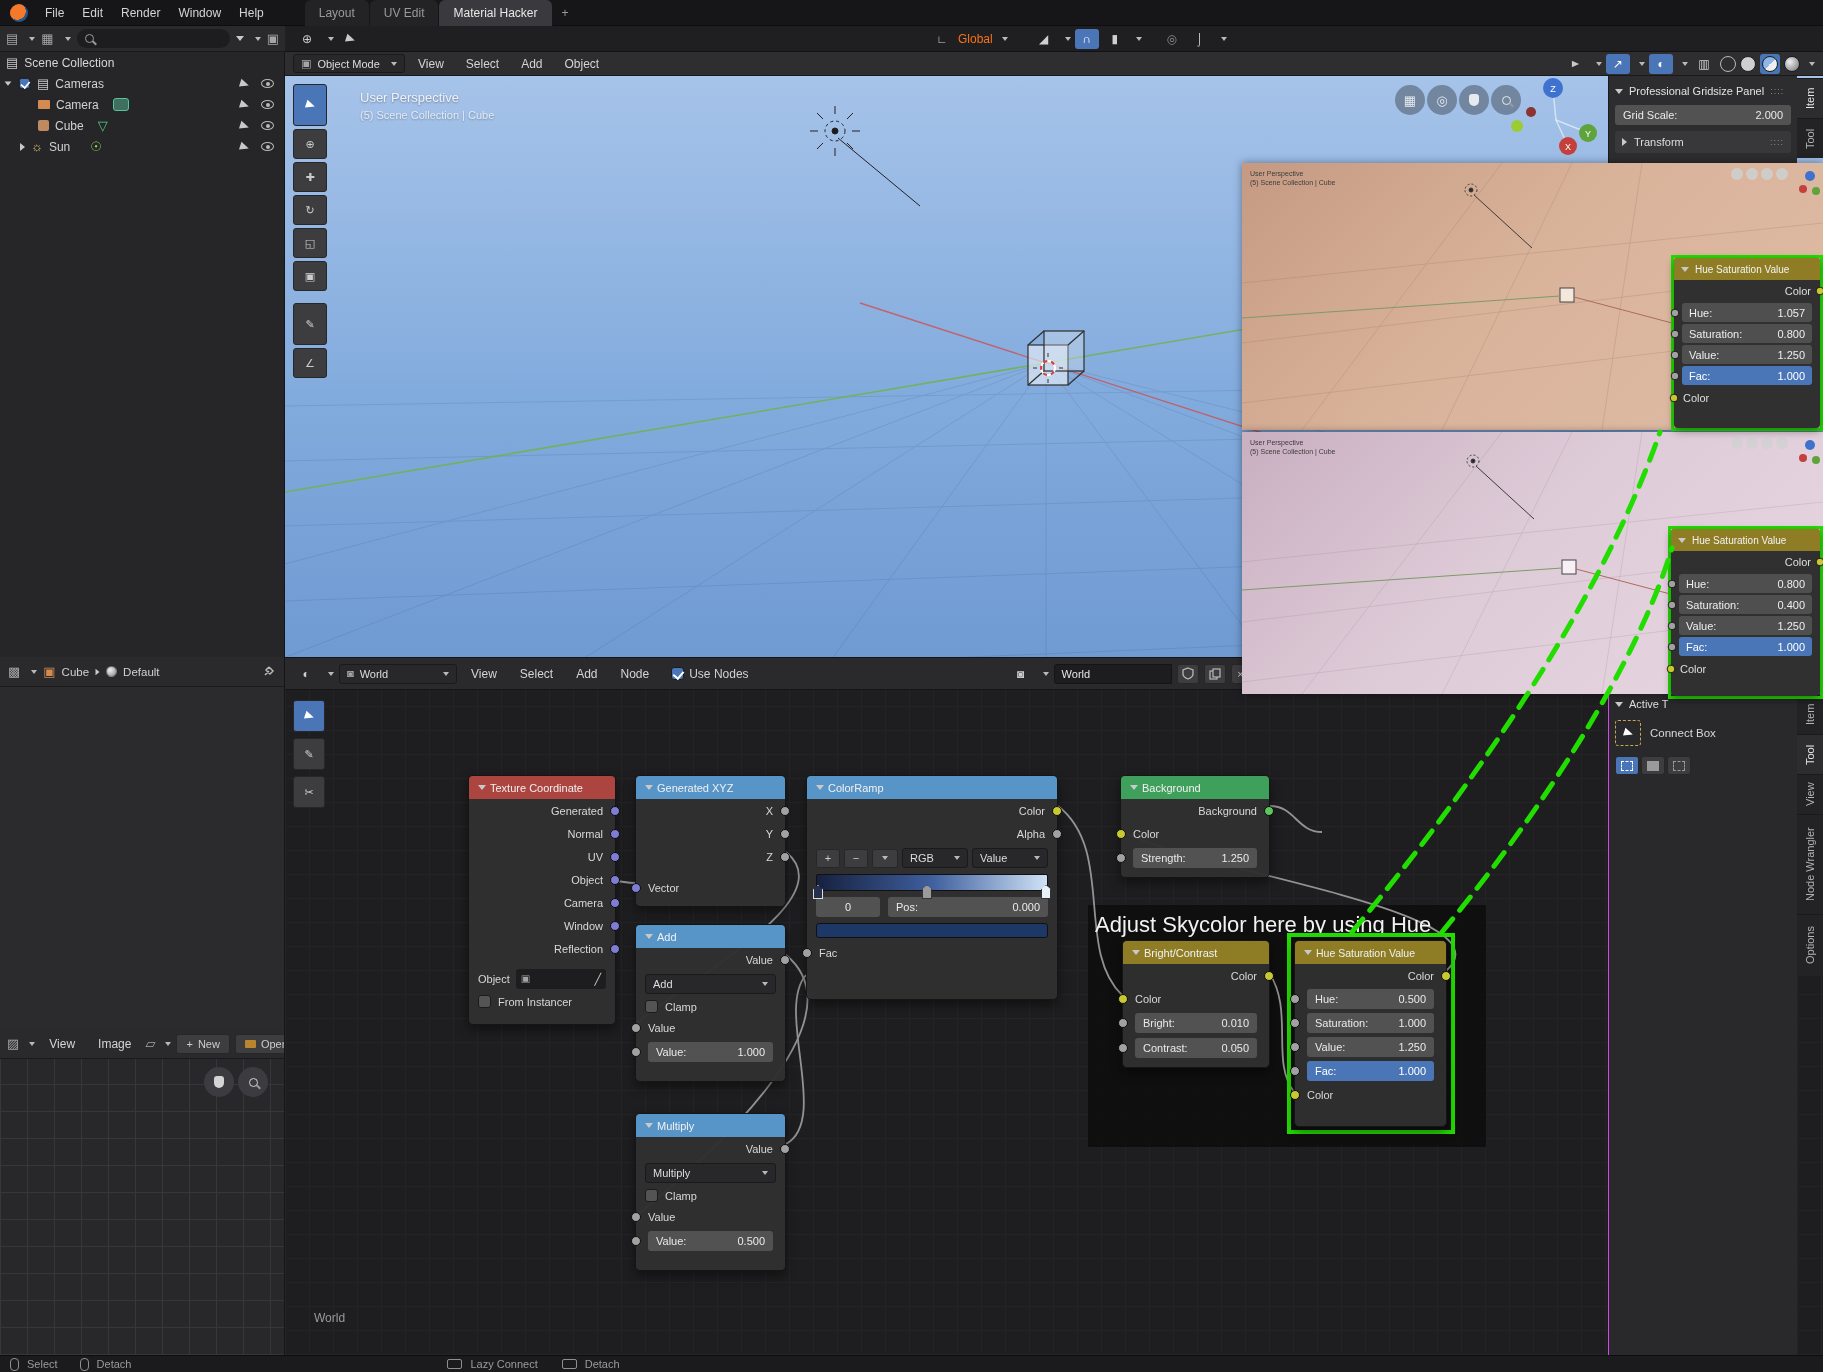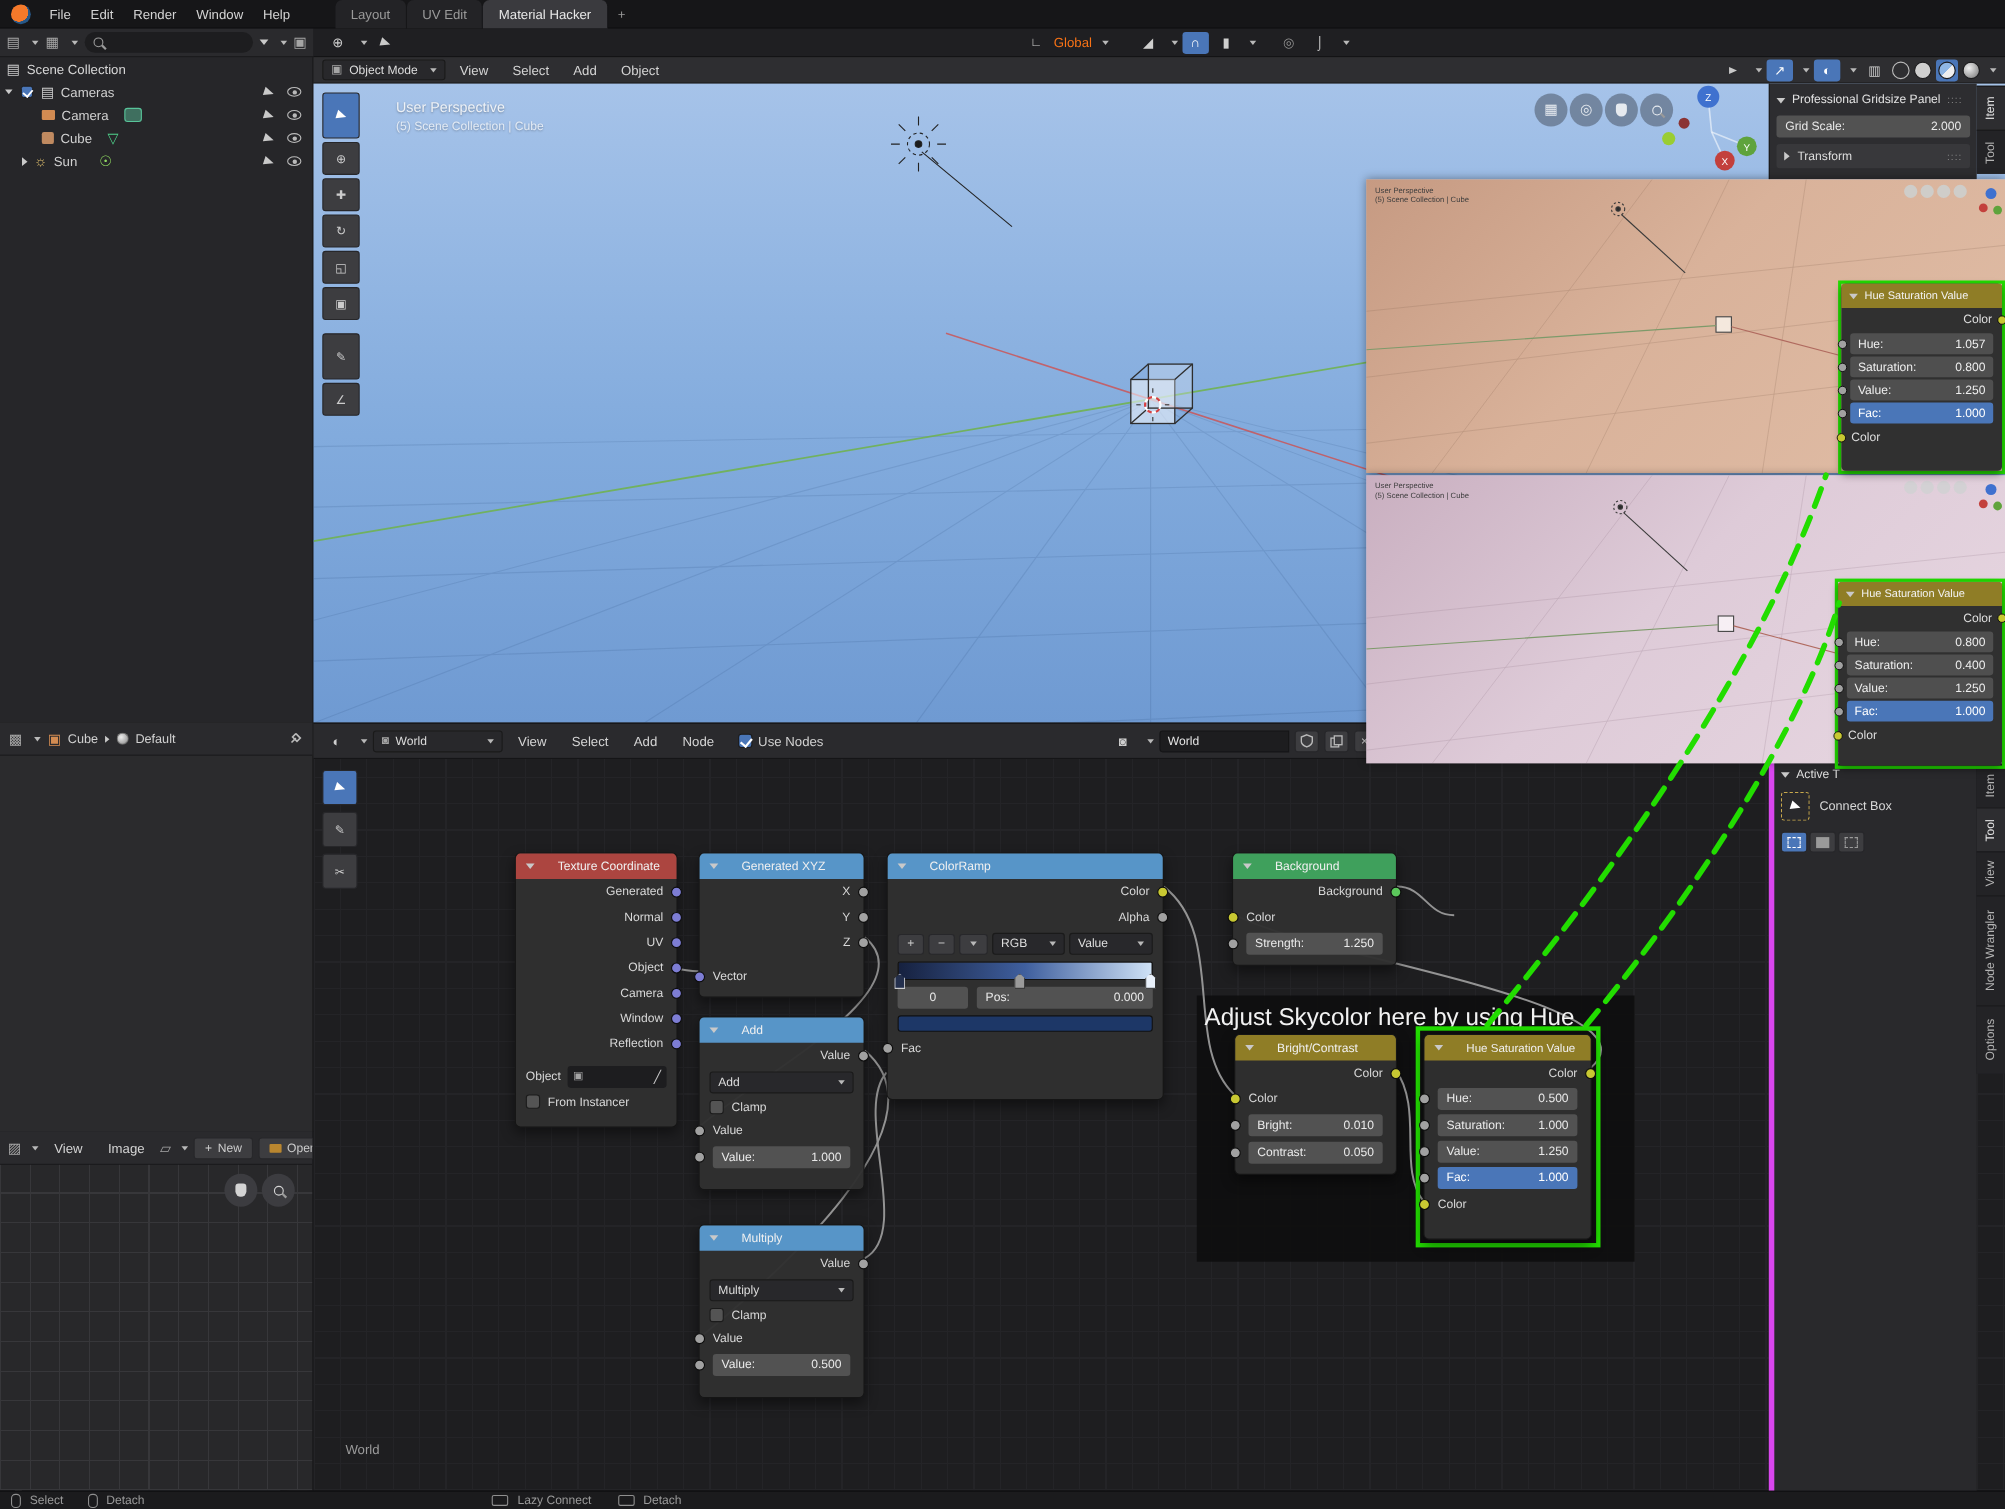--- a/index.html
+++ b/index.html
@@ -14,21 +14,21 @@
 .tri-r{width:0;height:0;border-top:4px solid transparent;border-bottom:4px solid transparent;border-left:5px solid #c9c9c9;display:inline-block}
 .tri-d{width:0;height:0;border-left:4px solid transparent;border-right:4px solid transparent;border-top:5px solid #c9c9c9;display:inline-block}
 .fld{background:#525252;border-radius:3px;height:20px;display:flex;align-items:center;justify-content:space-between;padding:0 8px;font-size:11px;color:#eaeaea}
 .fld.blue{background:#4a76b8;color:#fff}
 .dd{background:#28282b;border:1px solid #1a1a1a;border-radius:3px;height:20px;display:flex;align-items:center;justify-content:space-between;padding:0 7px;font-size:11px;color:#ddd}
 .btn{background:#3d3d40;border:1px solid #27272a;border-radius:3px;color:#ccc;display:flex;align-items:center;justify-content:center;font-size:11px}
 .cb{width:13px;height:13px;background:#545454;border:1px solid #1b1b1b;border-radius:3px;position:relative;flex:none}
 .cb.on{background:#4a76b8}
 .cb.on::after{content:"";position:absolute;left:3px;top:1px;width:5px;height:8px;border-right:2px solid #fff;border-bottom:2px solid #fff;transform:rotate(40deg)}
 .node{position:absolute;background:rgba(48,48,48,.97);border:1px solid #151515;border-radius:5px;box-shadow:0 5px 12px rgba(0,0,0,.45);font-size:11px;z-index:3}
-.nh{height:23px;border-radius:4px 4px 0 0;display:flex;align-items:center;gap:21px;padding:0 9px;color:#f0f0f0}
+.nh{height:23px;border-radius:4px 4px 0 0;display:flex;align-items:center;gap:4px;padding:0 9px;color:#f0f0f0}
 .nrow{position:relative;height:23px;display:flex;align-items:center;padding:0 12px;color:#d8d8d8}
 .nrow.out{justify-content:flex-end}
 .npad{padding:3px 9px}
 .sock{position:absolute;top:50%;width:10px;height:10px;border-radius:50%;border:1px solid #0c0c0c;transform:translateY(-50%);z-index:4}
 .sock.l{left:-5px}.sock.r{right:-5px}
 .sgray{background:#a1a1a1}.syel{background:#c8c832}.spur{background:#7d7dd4}.sgrn{background:#5bc75b}
 .vtabs{position:absolute;left:1797px;width:26px;background:#202023}
 .vtab{width:26px;display:flex;align-items:center;justify-content:center;writing-mode:vertical-rl;transform:rotate(180deg);color:#b3b3b3;font-size:11px;background:#232326;border-bottom:1px solid #1a1a1c}
 .vtab.active{background:#2d2d30;color:#e4e4e4}
 .eye{width:13px;height:9px;border:1px solid #b9b9b9;border-radius:50%;position:relative;flex:none}
@@ -644,21 +644,21 @@
           <span>Fac:</span>
           <span>1.000</span>
         </div>
       </div>
   <div class="nrow">
         <span class="sock l syel"></span>
         <span>Color</span>
       </div>
 </div>
 
-<div class="a" style="left:1608px;top:690px;width:189px;height:665px;background:#29292c;border-left:5px solid #d946ef;z-index:4;padding:4px 6px">
+<div class="a" style="left:1608px;top:690px;width:189px;height:665px;background:#29292c;border-left:1px solid #d946ef;z-index:4;padding:4px 6px">
   <div class="row" style="height:20px;gap:6px">
     <span class="tri-d"></span>
         <span style="font-size:11px;color:#dedede">Active T</span>
   </div>
   <div class="row" style="height:34px;gap:9px;margin-top:2px">
     <span style="width:26px;height:26px;border:1px dashed #c7a84c;border-radius:3px;display:flex;align-items:center;justify-content:center">
           <span class="ptr" style="border-left-color:#fff"></span>
         </span>
     <span style="font-size:11.5px;color:#d8d8d8">Connect Box</span>
   </div>

